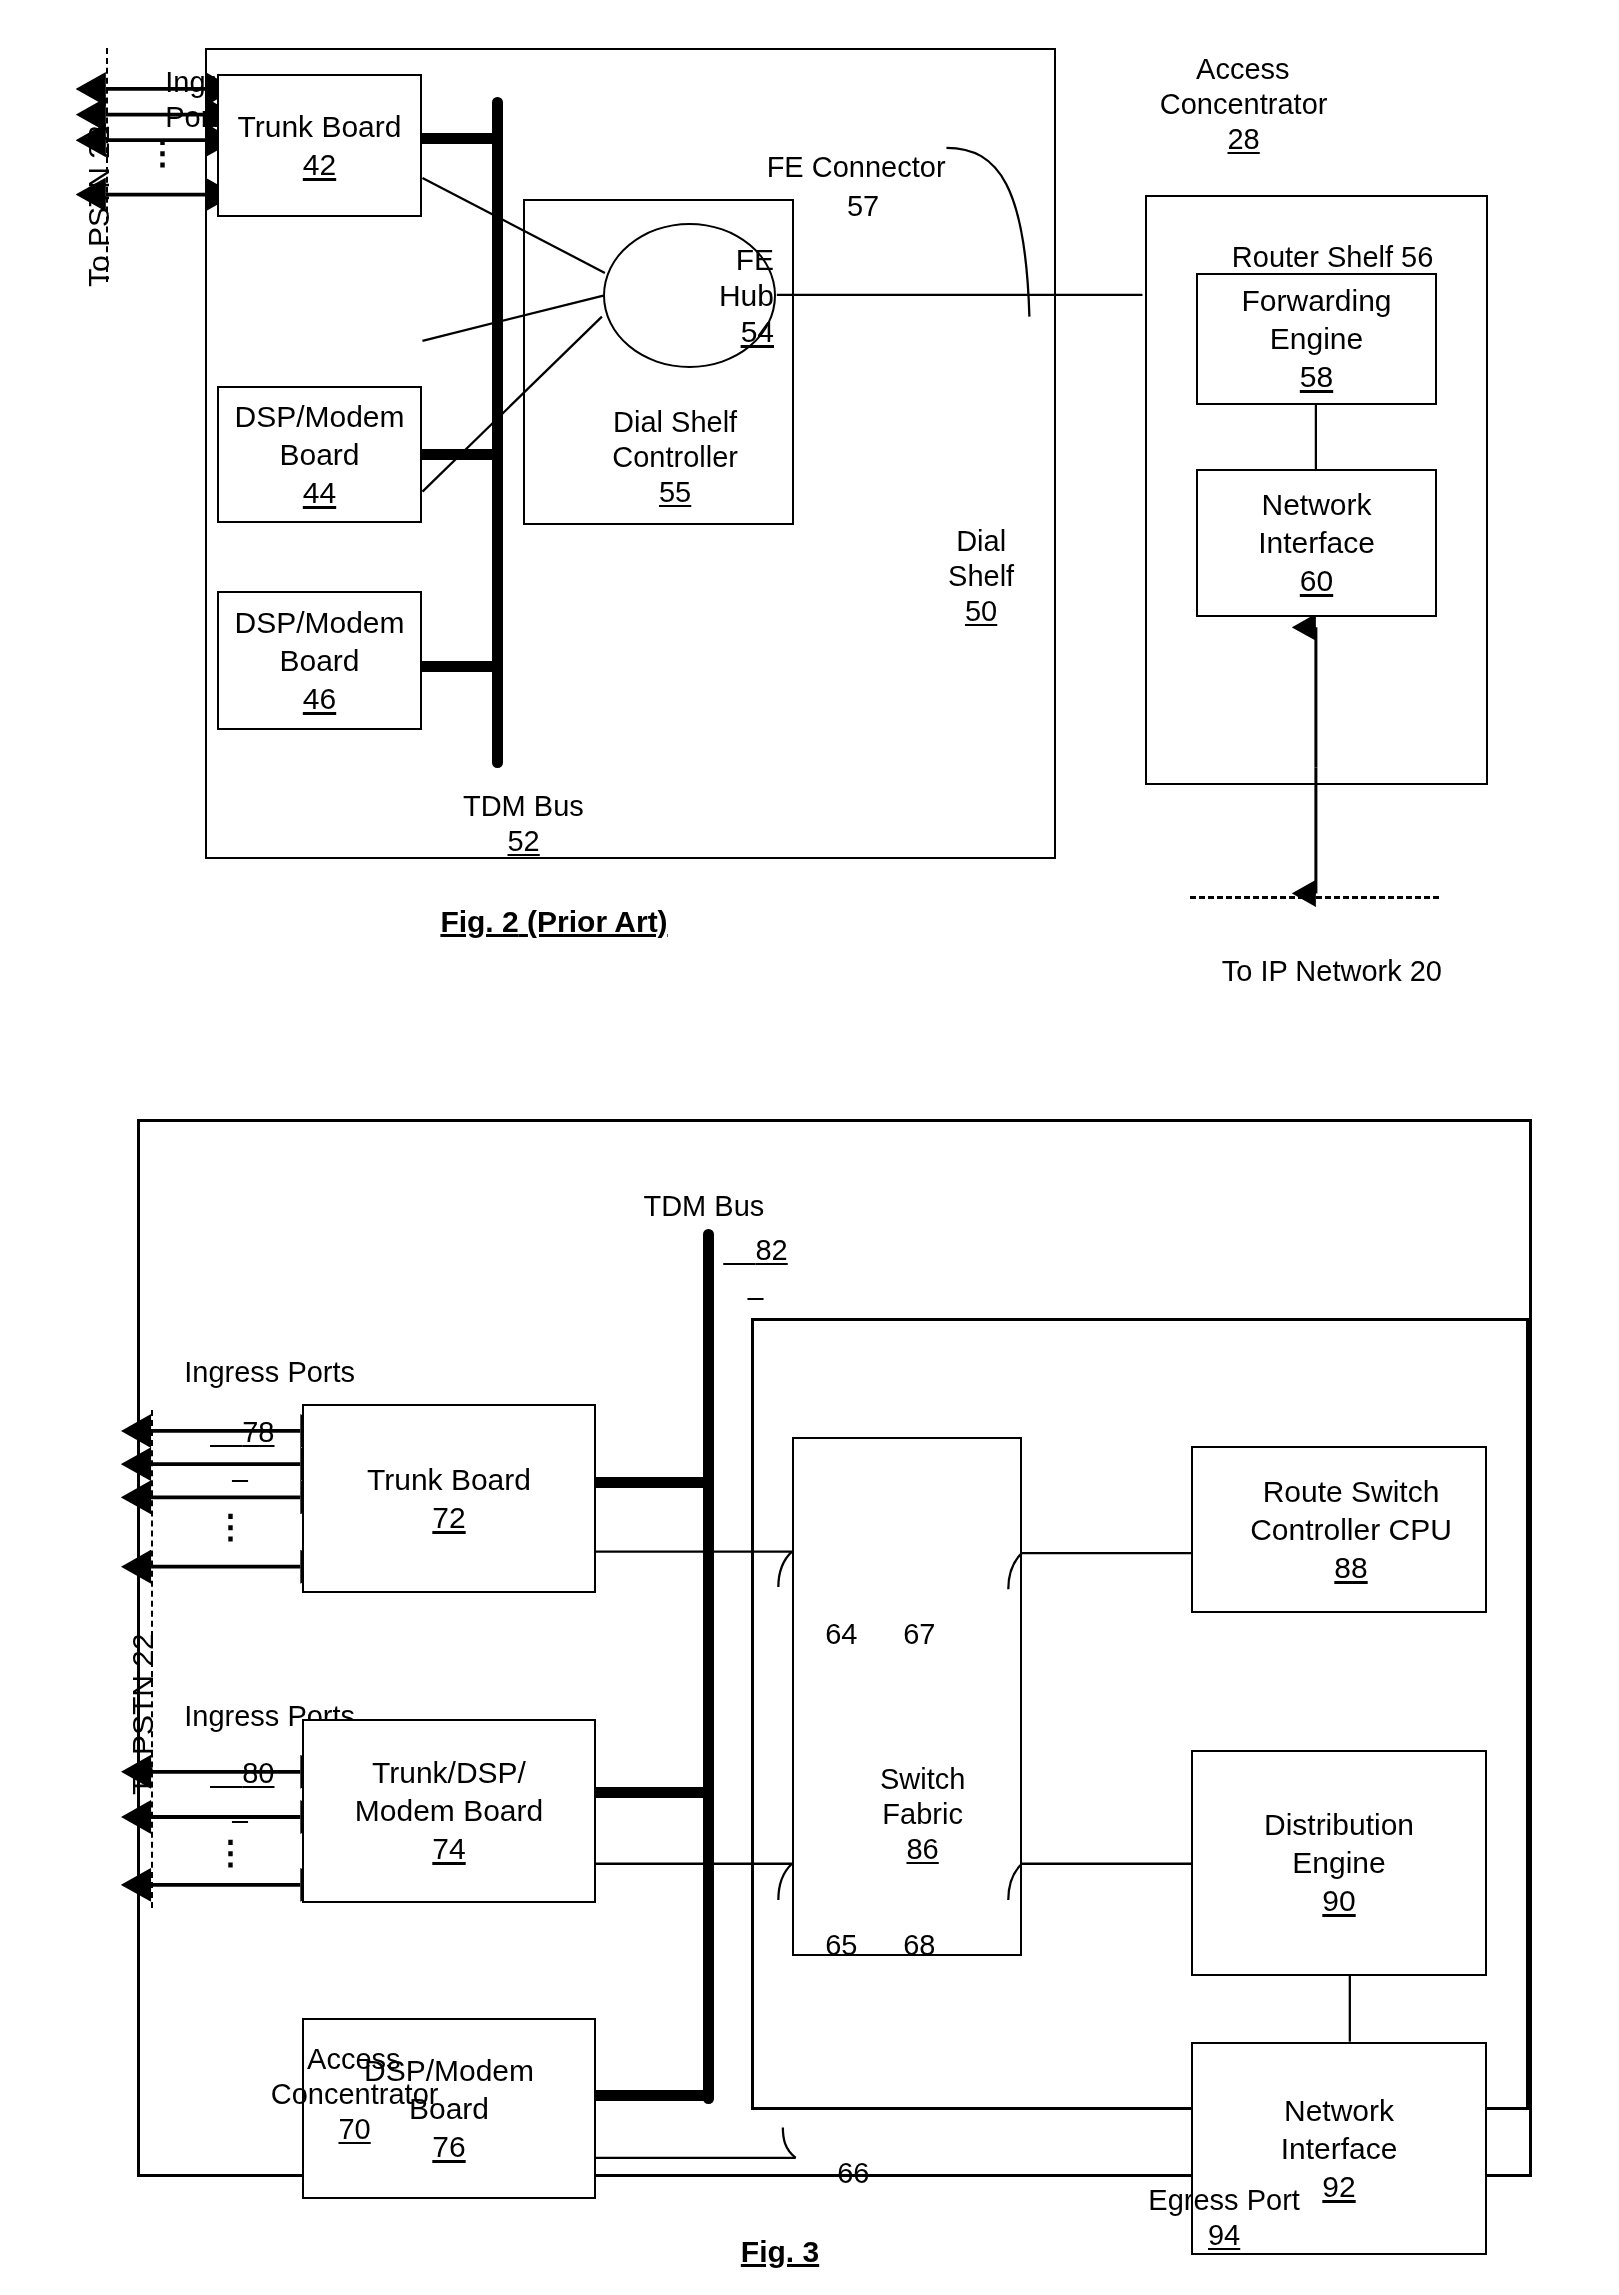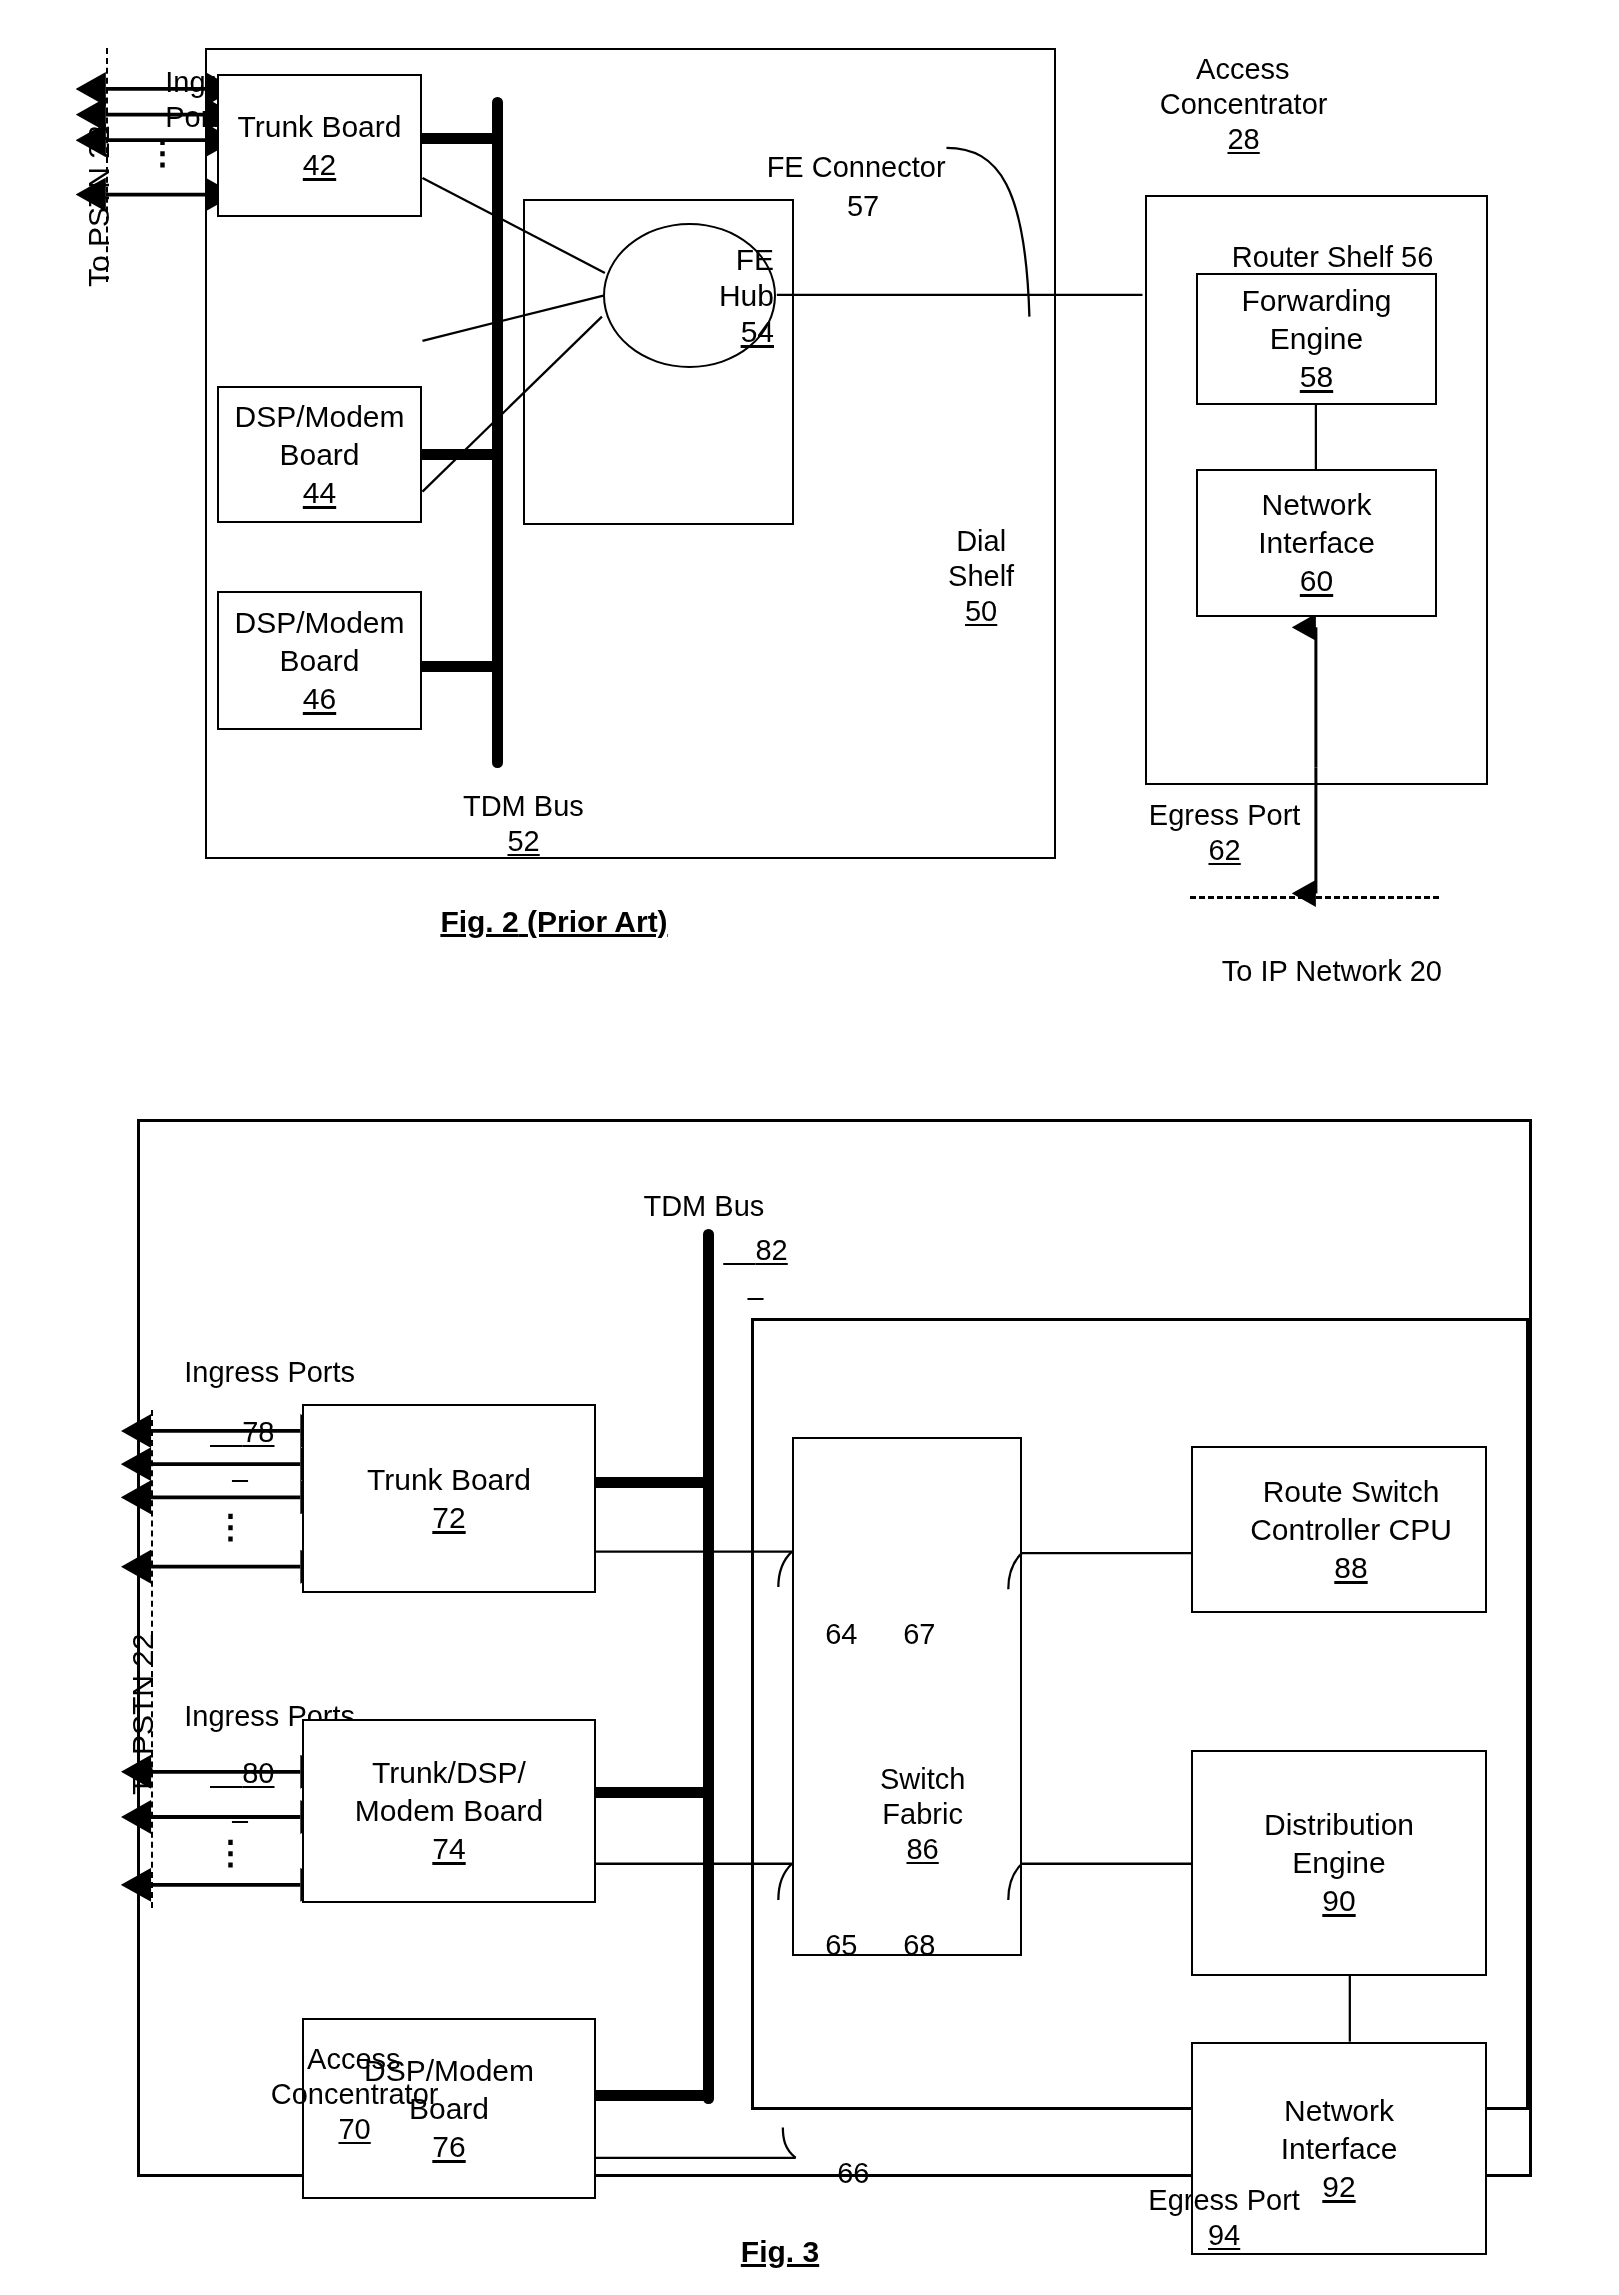--- a/index.html
+++ b/index.html
@@ -266,20 +266,25 @@
   </div>
 
   <div class="lbl center" style="left:727px; top:115px; width:226px;">
     <span class="ln">FE Connector</span>
   </div>
   <div class="lbl center" style="left:802px; top:154px; width:90px;">
     <span class="ln">57</span>
   </div>
 
   <div class="outline" style="left:523px; top:199px; width:271px; height:326px;"></div>
+  <div class="lbl center" style="left:531px; top:370px; width:256px;">
+    <span class="ln">Dial Shelf</span>
+    <span class="ln">Controller</span>
+    <span class="ln u">55</span>
+  </div>
 
   <div class="ellipse" style="left:603px; top:223px; width:173px; height:145px;">
     <span class="ln">FE</span>
     <span class="ln">Hub</span>
     <span class="ln u">54</span>
   </div>
 
   <div class="lbl center" style="left:897px; top:489px; width:136px;">
     <span class="ln">Dial</span>
     <span class="ln">Shelf</span>
@@ -296,24 +301,20 @@
     <span class="ln">Engine</span>
     <span class="ln u">58</span>
   </div>
 
   <div class="box" style="left:1196px; top:469px; width:241px; height:148px;">
     <span class="ln">Network</span>
     <span class="ln">Interface</span>
     <span class="ln u">60</span>
   </div>
 
-  <div class="lbl center" style="left:1103px; top:763px; width:211px;">
-    <span class="ln">Egress Port</span>
-    <span class="ln u">62</span>
-  </div>
 
   <div class="dashh" style="left:1190px; top:896px; width:249px;"></div>
 
   <div class="lbl center" style="left:1154px; top:919px; width:324px;">
     <span class="ln">To IP Network 20</span>
   </div>
 
   <div class="figcap" style="left:403px; top:902px;">
     <span class="ln">Fig. 2</span>
     <span class="ln">(Prior Art)</span>

